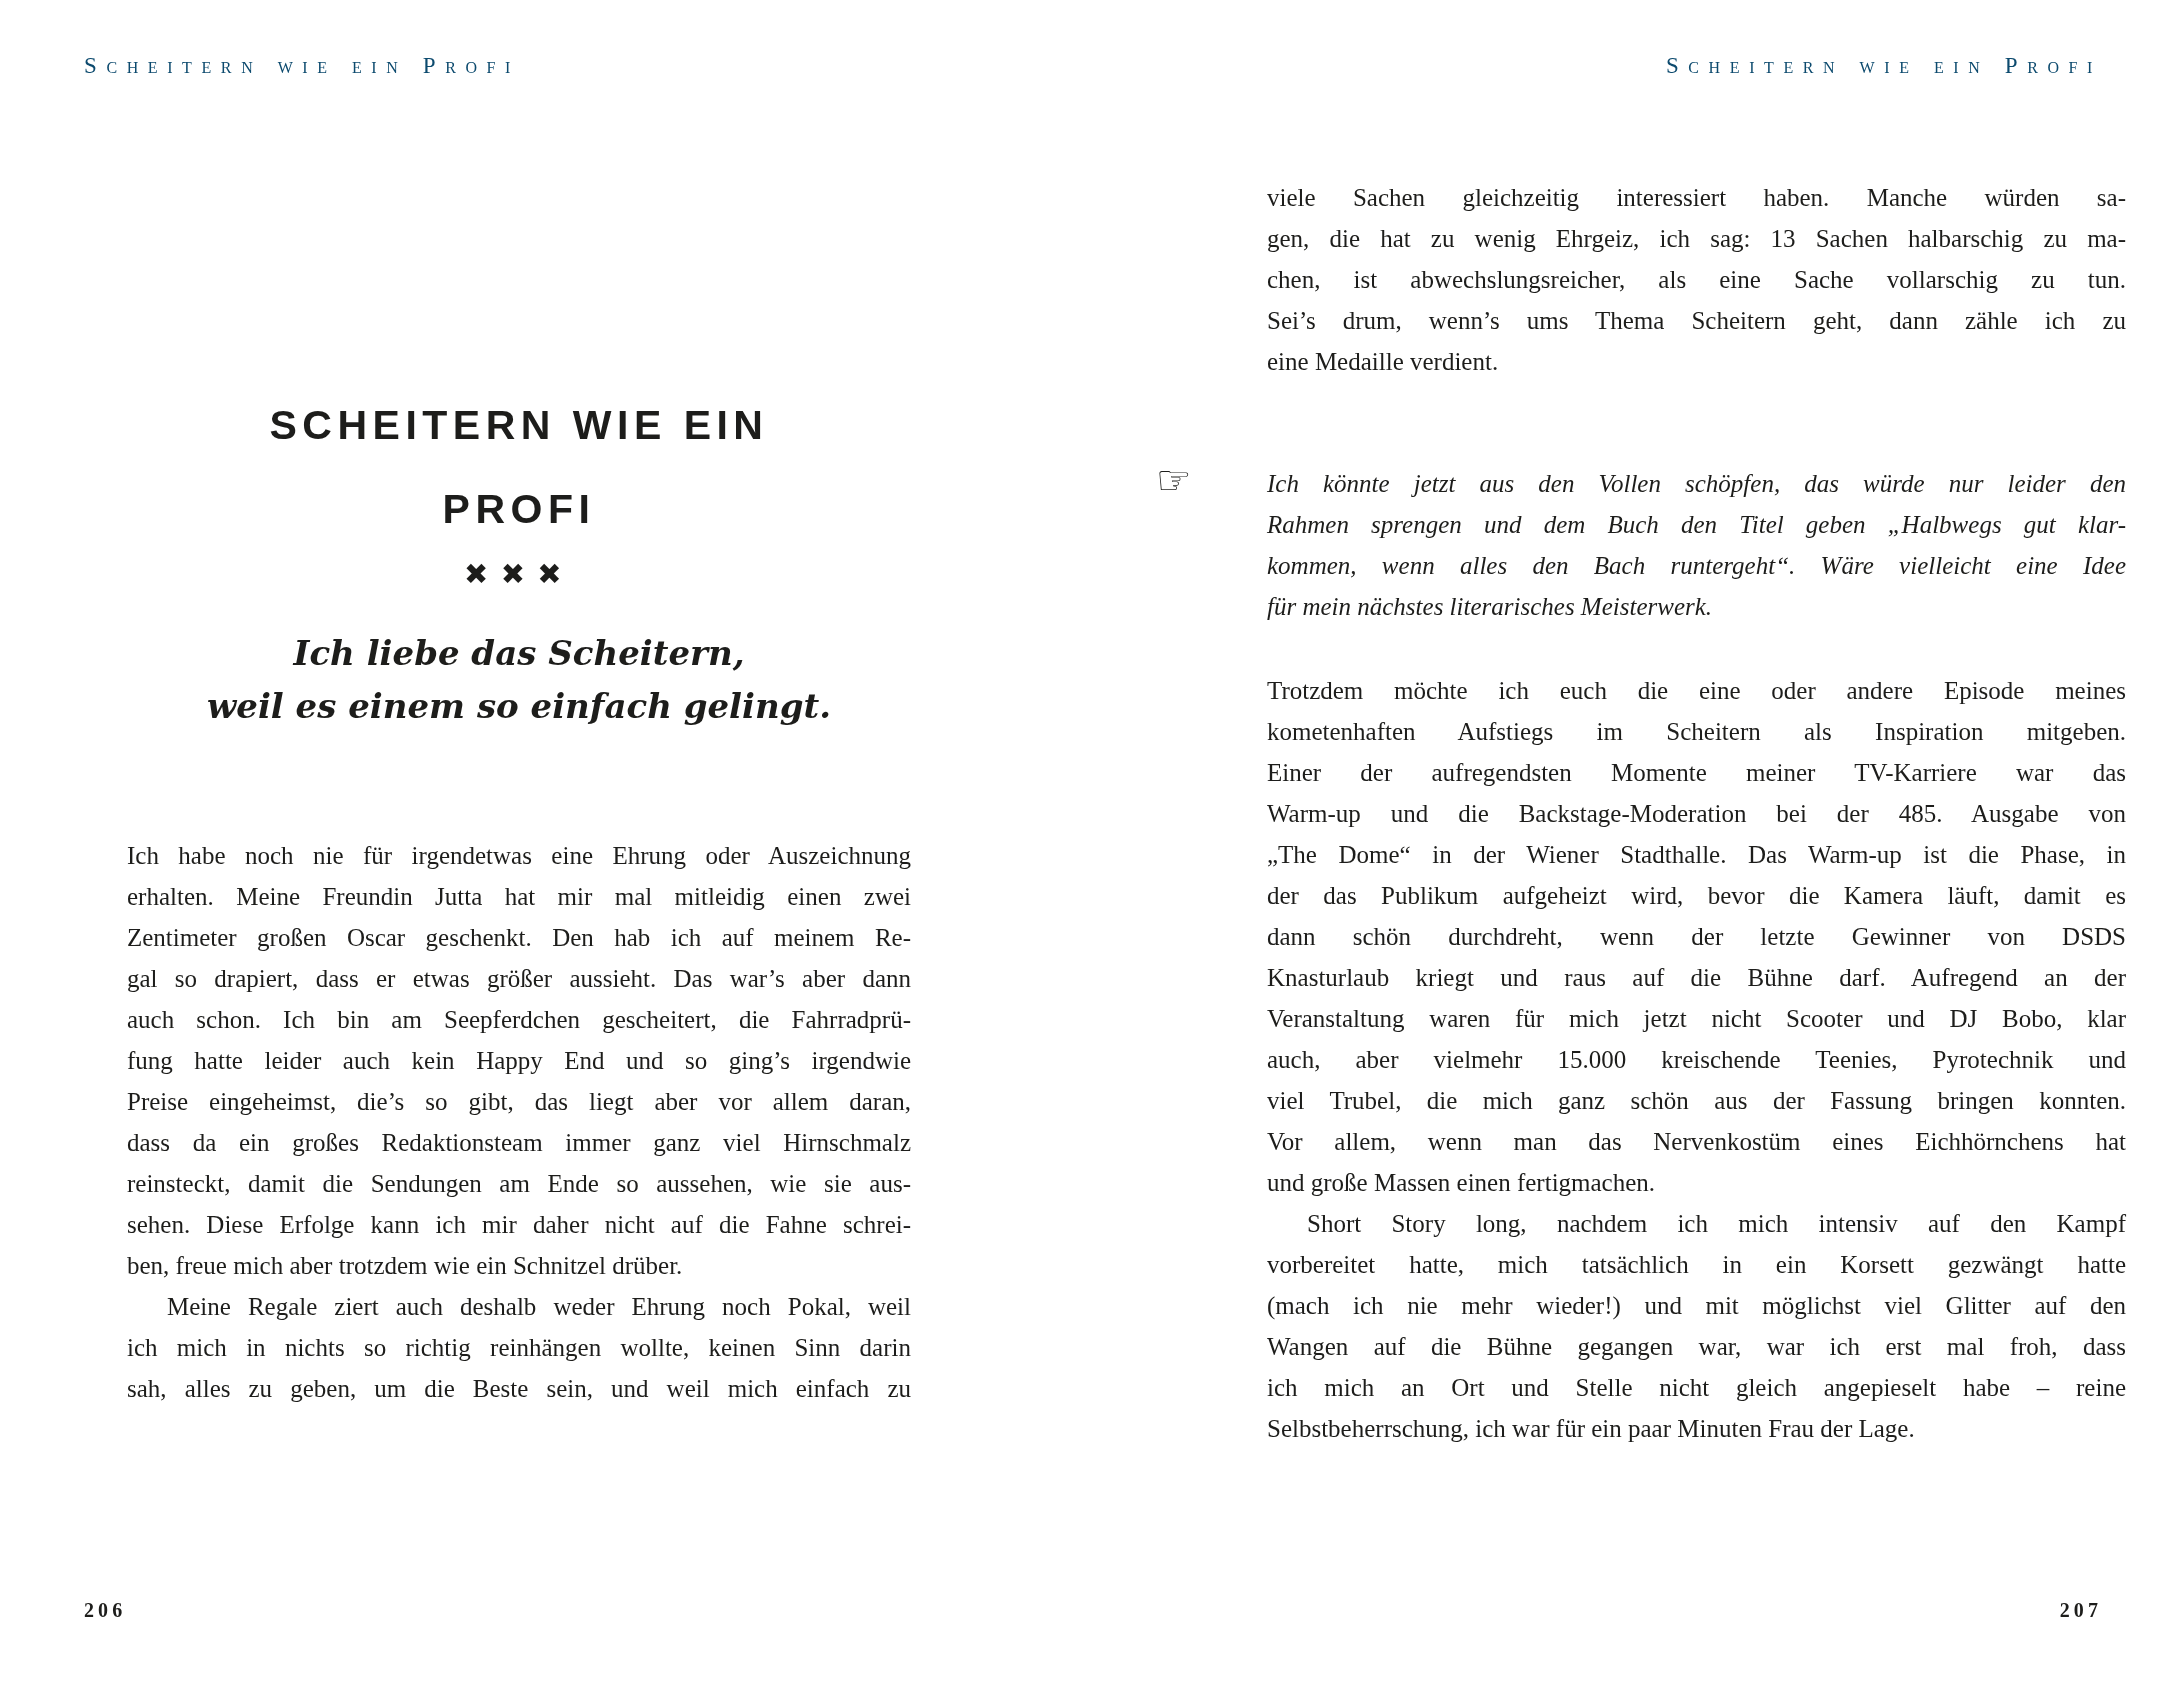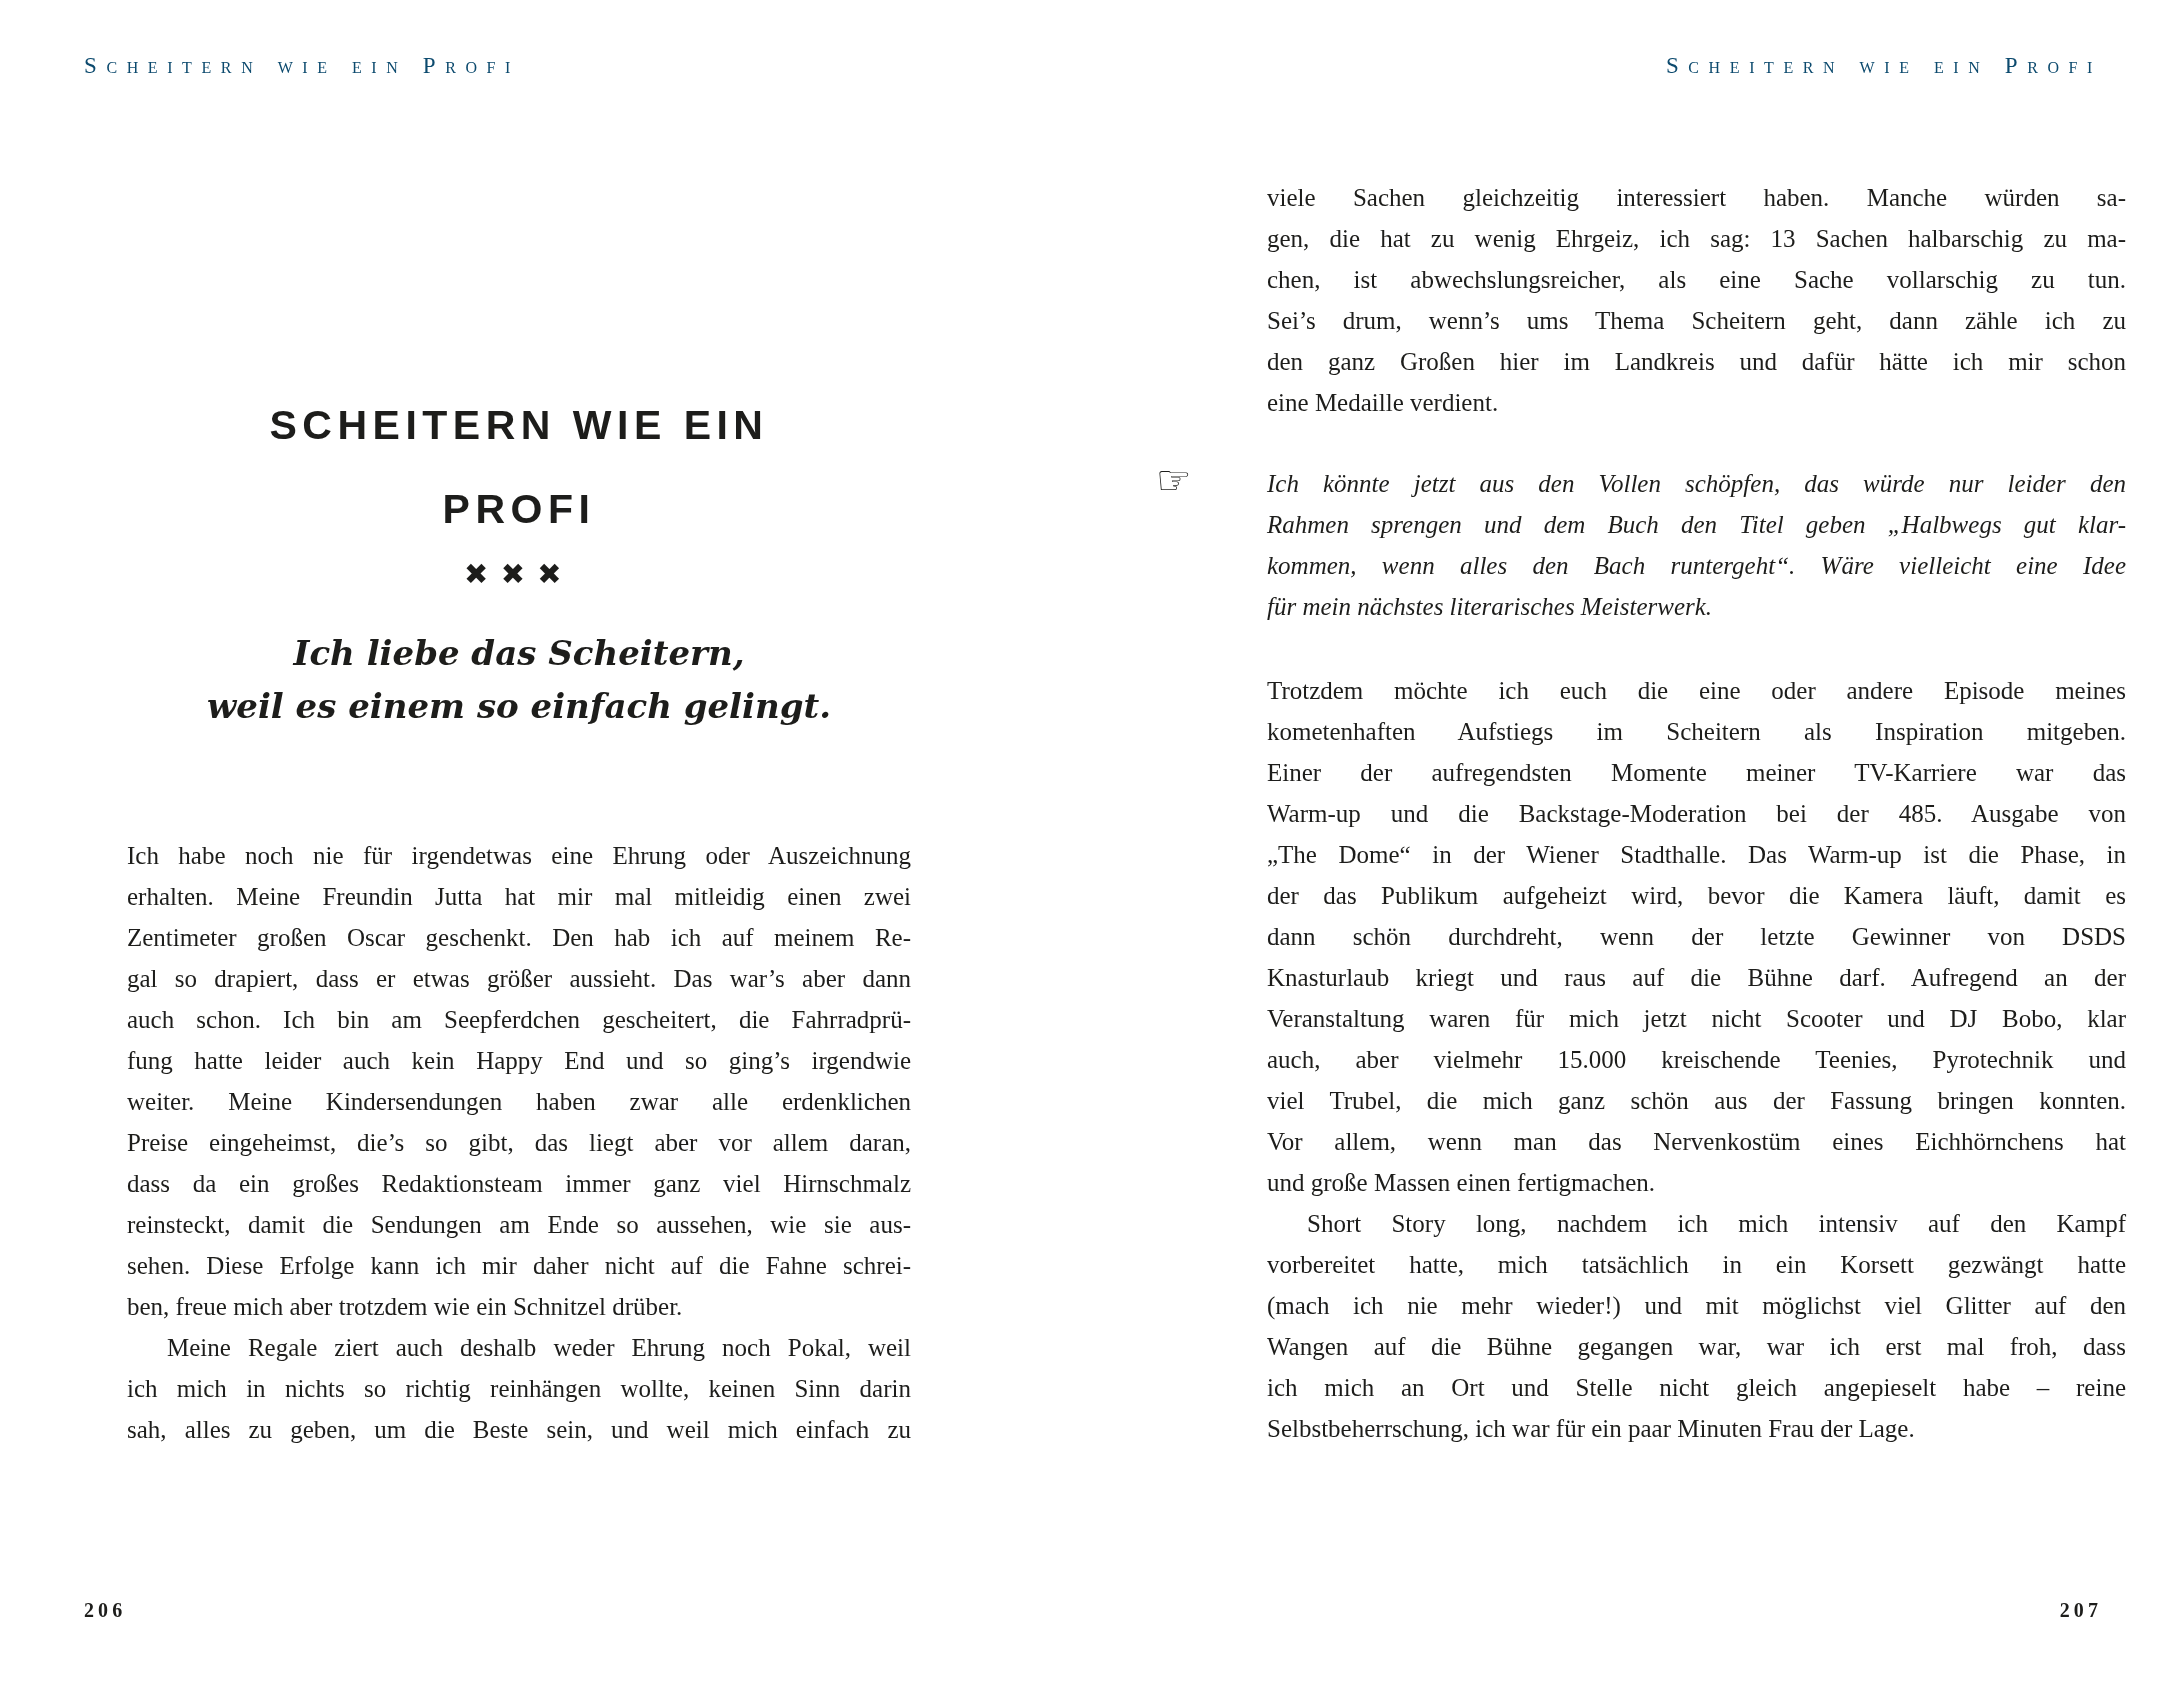--- a/index.html
+++ b/index.html
@@ -120,37 +120,35 @@
   <div>weil es einem so einfach gelingt.</div>
 </div>
 
 <div class="abs bodycol col-left b-left">
     <div class="line">Ich habe noch nie für irgendetwas eine Ehrung oder Auszeichnung</div>
     <div class="line">erhalten. Meine Freundin Jutta hat mir mal mitleidig einen zwei</div>
     <div class="line">Zentimeter großen Oscar geschenkt. Den hab ich auf meinem Re-</div>
     <div class="line">gal so drapiert, dass er etwas größer aussieht. Das war’s aber dann</div>
     <div class="line">auch schon. Ich bin am Seepferdchen gescheitert, die Fahrradprü-</div>
     <div class="line">fung hatte leider auch kein Happy End und so ging’s irgendwie</div>
-    <div class="line">weiter. Meine Kindersendungen haben zwar alle erdenklichen</div>
     <div class="line">Preise eingeheimst, die’s so gibt, das liegt aber vor allem daran,</div>
     <div class="line">dass da ein großes Redaktionsteam immer ganz viel Hirnschmalz</div>
     <div class="line">reinsteckt, damit die Sendungen am Ende so aussehen, wie sie aus-</div>
     <div class="line">sehen. Diese Erfolge kann ich mir daher nicht auf die Fahne schrei-</div>
     <div class="line last">ben, freue mich aber trotzdem wie ein Schnitzel drüber.</div>
     <div class="line indent">Meine Regale ziert auch deshalb weder Ehrung noch Pokal, weil</div>
     <div class="line">ich mich in nichts so richtig reinhängen wollte, keinen Sinn darin</div>
     <div class="line">sah, alles zu geben, um die Beste sein, und weil mich einfach zu</div>
   </div>
 
 <div class="abs bodycol col-right b-right-a">
     <div class="line">viele Sachen gleichzeitig interessiert haben. Manche würden sa-</div>
     <div class="line">gen, die hat zu wenig Ehrgeiz, ich sag: 13 Sachen halbarschig zu ma-</div>
     <div class="line">chen, ist abwechslungsreicher, als eine Sache vollarschig zu tun.</div>
     <div class="line">Sei’s drum, wenn’s ums Thema Scheitern geht, dann zähle ich zu</div>
-    <div class="line">den ganz Großen hier im Landkreis und dafür hätte ich mir schon</div>
     <div class="line last">eine Medaille verdient.</div>
   </div>
 
 <div class="abs hand">☞</div>
 
 <div class="abs callout col-right">
     <div class="line">Ich könnte jetzt aus den Vollen schöpfen, das würde nur leider den</div>
     <div class="line">Rahmen sprengen und dem Buch den Titel geben „Halbwegs gut klar-</div>
     <div class="line">kommen, wenn alles den Bach runtergeht“. Wäre vielleicht eine Idee</div>
     <div class="line last">für mein nächstes literarisches Meisterwerk.</div>

